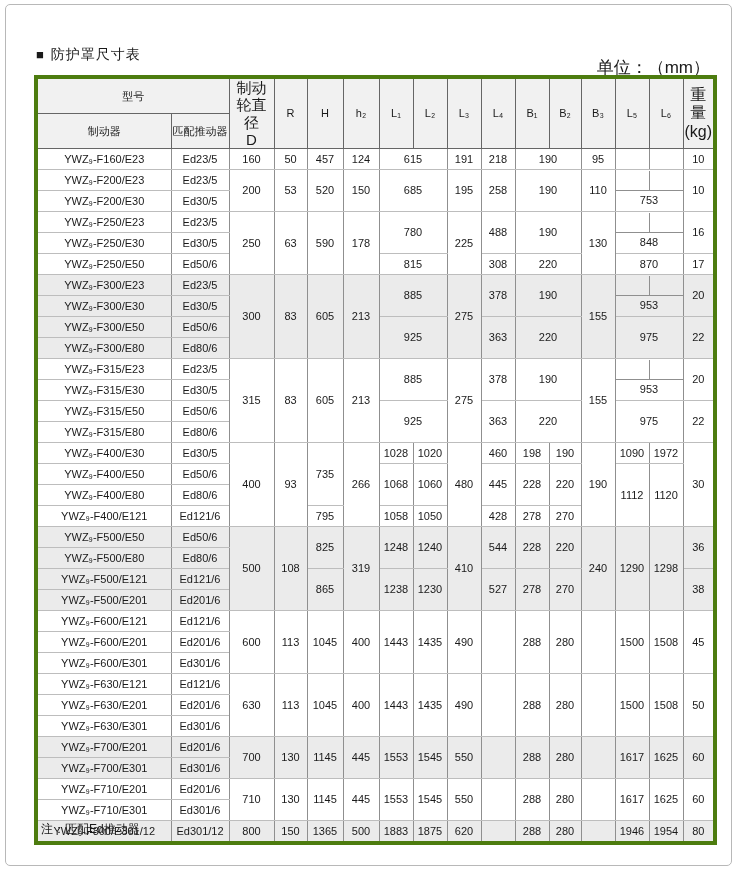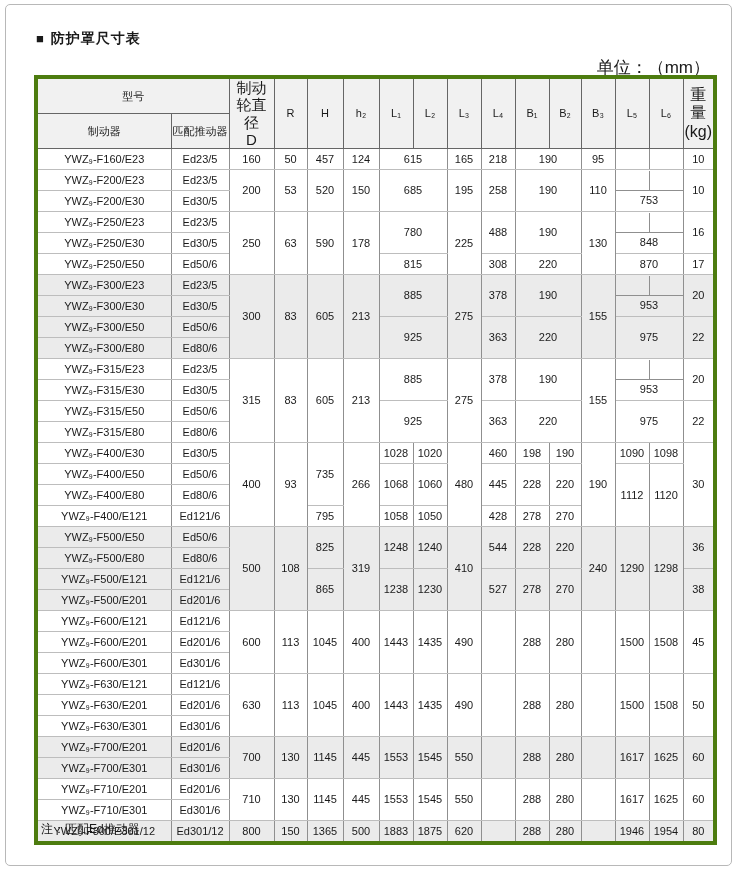--- a/index.html
+++ b/index.html
@@ -6,22 +6,22 @@
   body{
     width:737px;height:871px;position:relative;
     font-family:"Liberation Sans","DejaVu Sans",sans-serif;
     color:#1a1a1a;
   }
   .frame{
     position:absolute;left:5px;top:4px;right:5px;bottom:5px;
     border:1px solid #b8b8b8;border-radius:5px;background:#fff;
   }
   .title{
-    position:absolute;left:36px;top:30px;
-    font-size:14px;font-weight:bold;letter-spacing:1px;
+    position:absolute;left:36px;top:46px;
+    font-size:14px;font-weight:normal;letter-spacing:1px;
   }
   .title .bullet{margin-right:6px;font-size:13px;}
   .unit{
     position:absolute;right:27px;top:56px;font-size:17px;
   }
   table.spec{
     position:absolute;left:34px;top:75px;width:679px;
     border-collapse:collapse;table-layout:fixed;
     border:4px solid #4d7c0f;
   }
@@ -115,21 +115,21 @@
     </thead>
   <tbody id="spec-tbody">
       <tr class="sec-start">
         <td>YWZ₉-F160/E23</td>
         <td>Ed23/5</td>
         <td>160</td>
         <td>50</td>
         <td>457</td>
         <td>124</td>
         <td colspan="2">615</td>
-        <td>165</td>
+        <td>191</td>
         <td>218</td>
         <td colspan="2">190</td>
         <td>95</td>
         <td></td>
         <td></td>
         <td>10</td>
       </tr>
       <tr class="sec-start">
         <td>YWZ₉-F200/E23</td>
         <td>Ed23/5</td>
@@ -277,21 +277,21 @@
         <td rowspan="3">735</td>
         <td rowspan="4">266</td>
         <td>1028</td>
         <td>1020</td>
         <td rowspan="4">480</td>
         <td>460</td>
         <td>198</td>
         <td>190</td>
         <td rowspan="4">190</td>
         <td>1090</td>
-        <td>1098</td>
+        <td>1972</td>
         <td rowspan="4">30</td>
       </tr>
       <tr>
         <td>YWZ₉-F400/E50</td>
         <td>Ed50/6</td>
         <td rowspan="2">1068</td>
         <td rowspan="2">1060</td>
         <td rowspan="2">445</td>
         <td rowspan="2">228</td>
         <td rowspan="2">220</td>

